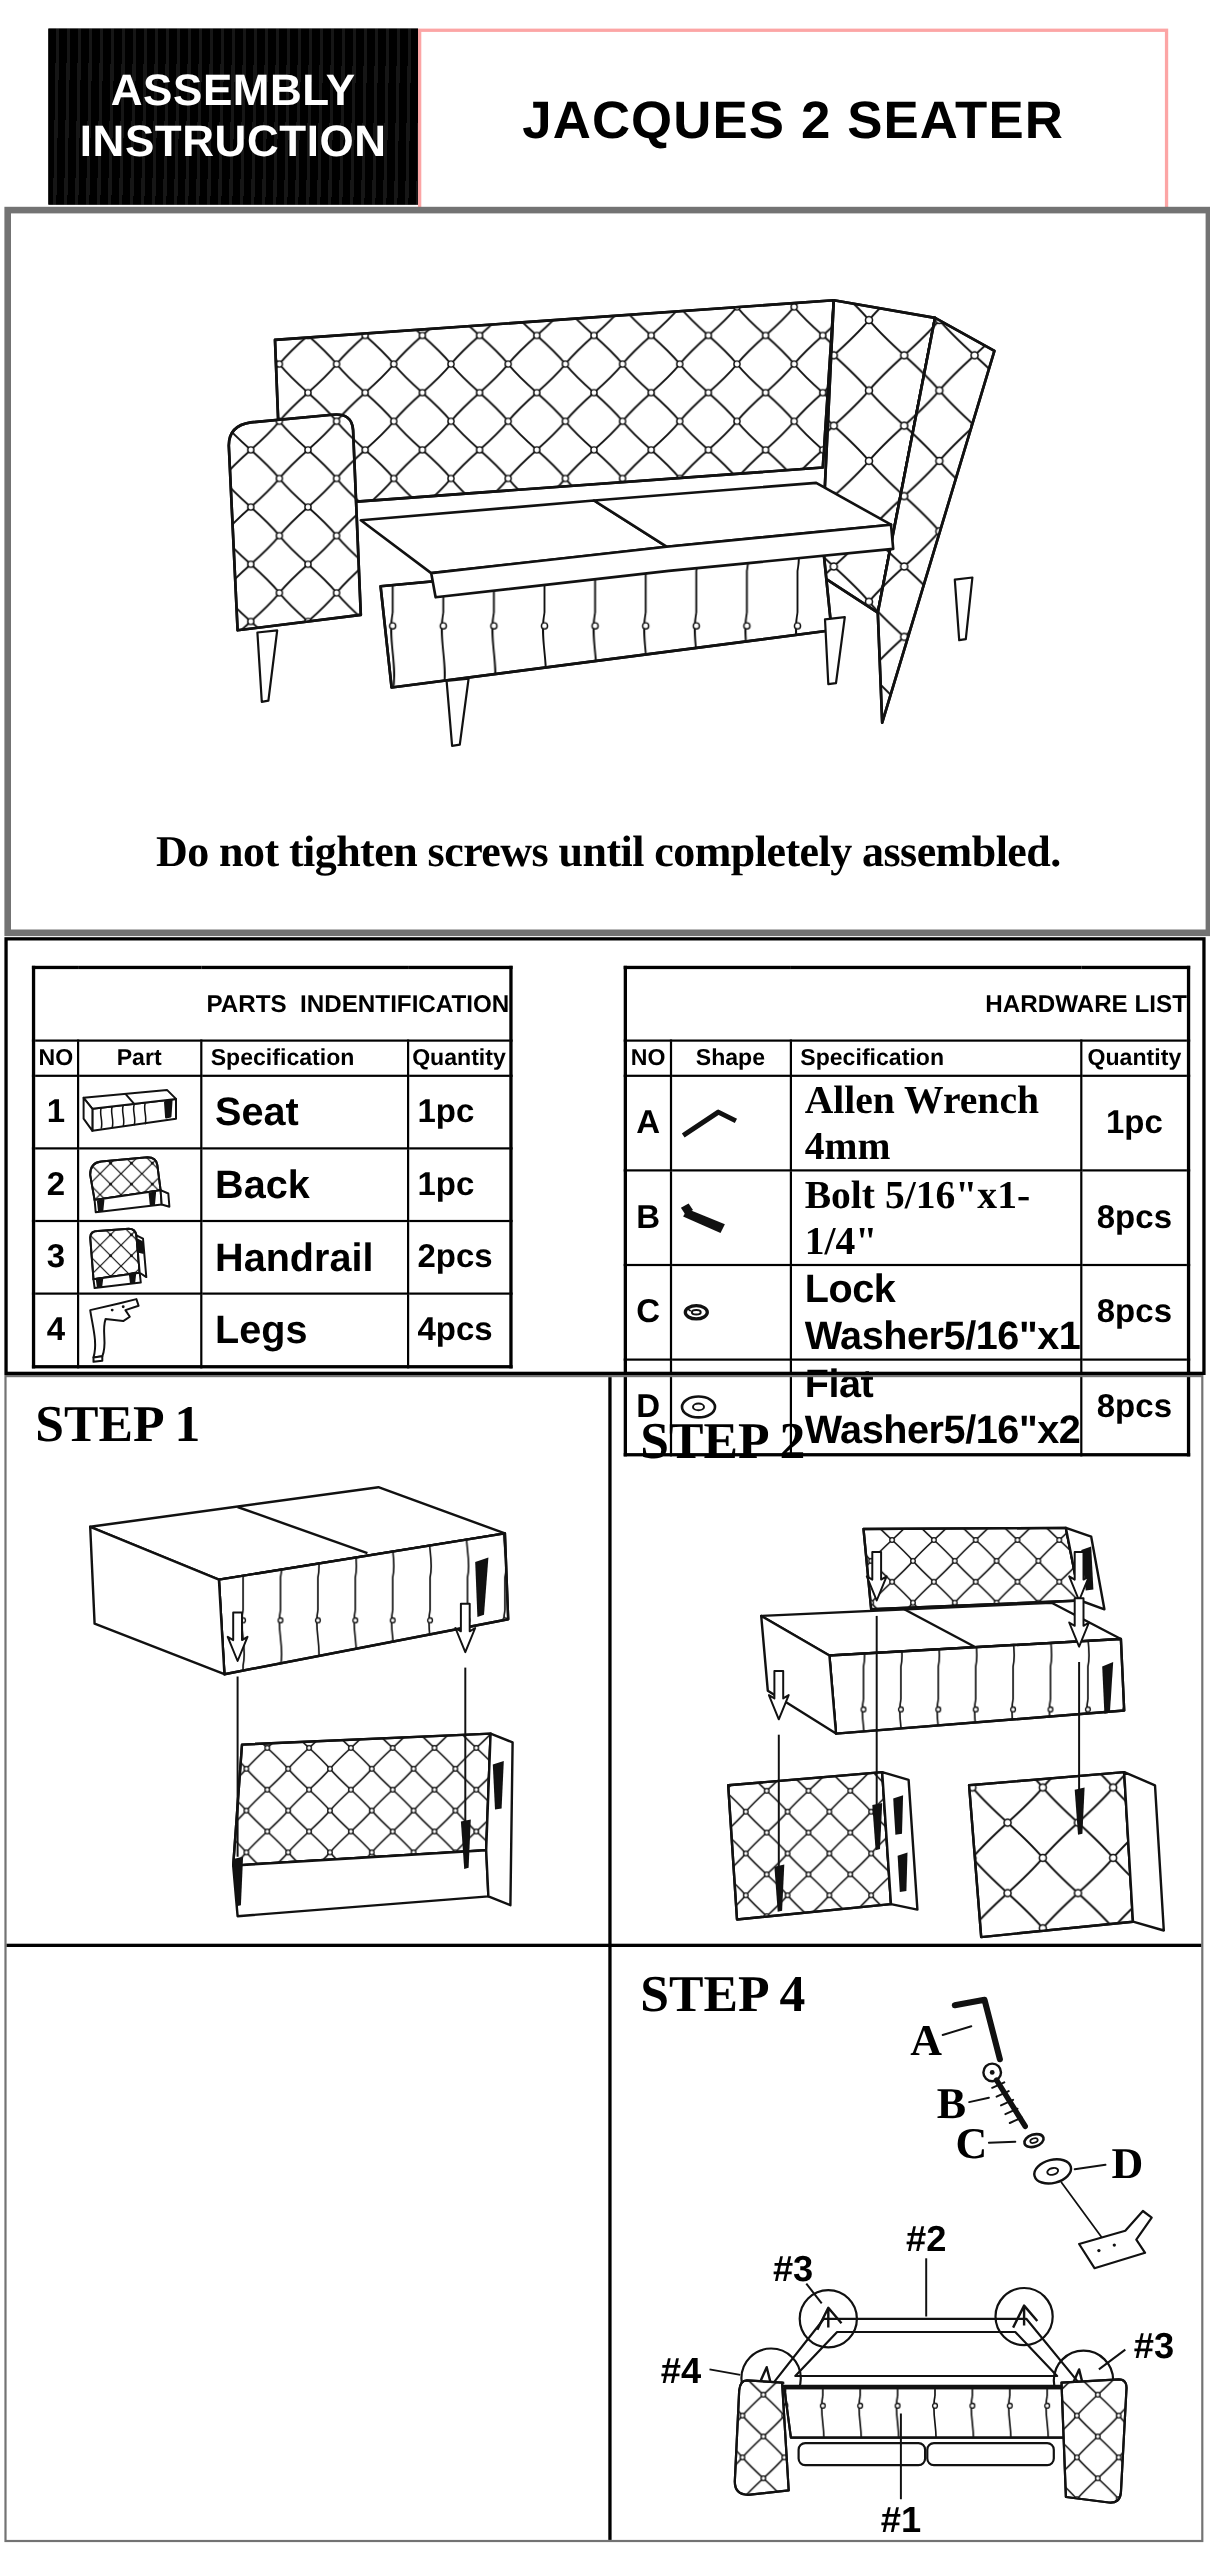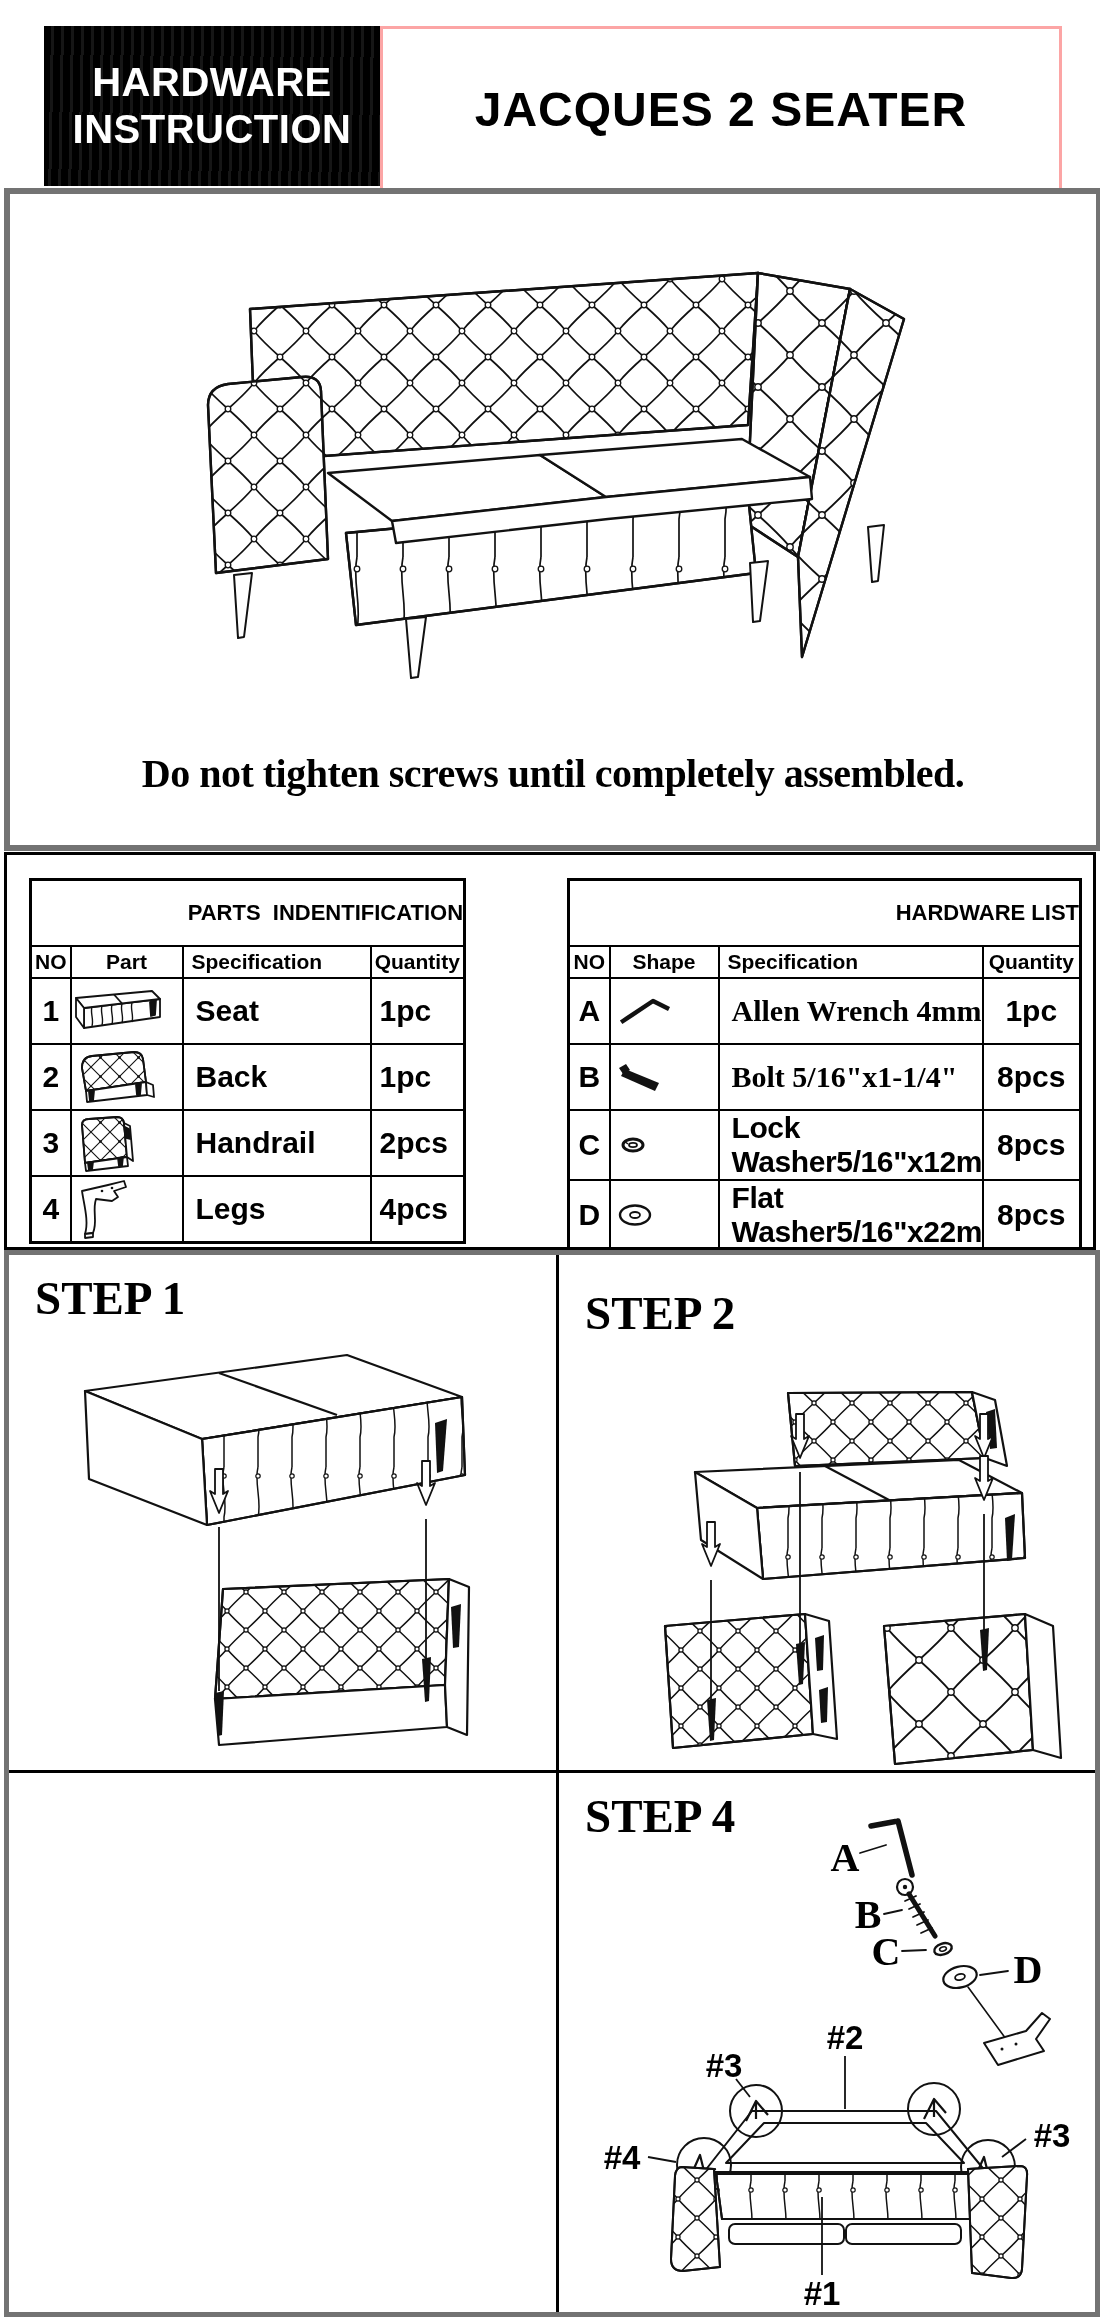--- a/index.html
+++ b/index.html
@@ -23,29 +23,29 @@
   
   .tablesbox{left:4px;top:852px;width:1086px;height:392px;border:3px solid #000;}
   table{border-collapse:collapse;table-layout:fixed;}
   .sheet{position:absolute;border:3px solid #000;}
   .sheet td,.sheet th{border:2px solid #000;padding:0;overflow:hidden;}
   .t-title{font-size:22px;font-weight:bold;text-align:right;white-space:pre;height:48px;}
   .sheet th{font-size:21px;font-weight:bold;height:30px;}
   .sheet td{height:64px;}
   td.cno{font-size:30px;font-weight:bold;text-align:center;}
   td.cicon{text-align:center;vertical-align:middle;}
-  td.cspec{font-size:30px;font-weight:bold;padding-left:12px;}
+  td.cspec{font-size:36px;font-weight:bold;padding-left:12px;}
   td.cqty{font-size:30px;font-weight:bold;padding-left:8px;}
   th.h-left{text-align:left;padding-left:8px;}
   .spec-serif{font-family:"Liberation Serif",serif;font-size:28px;padding-left:16px;}
   .spec-sans{font-size:23px;letter-spacing:-.4px;padding-left:8px;}
   td.cqty-c{font-size:30px;font-weight:bold;text-align:center;}
 
   
-  .stepsbox{left:4px;top:1250px;width:1086px;height:1057px;border:5px solid #737373;}
+  .stepsbox{left:4px;top:1250px;width:1086px;height:1057px;border:2px solid #737373;}
   .vdiv{left:547px;top:0;width:3px;height:100%;background:#000;}
   .hdiv{left:0;top:515px;width:100%;height:3px;background:#000;}
   .q{position:absolute;}
   .q1{left:0;top:0;width:547px;height:515px;}
   .q2{left:550px;top:15px;width:536px;height:515px;}
   .q3{left:0;top:518px;width:547px;height:539px;}
   .q4{left:550px;top:518px;width:536px;height:539px;}
   .steplabel{left:26px;top:16px;font-family:"Liberation Serif",serif;font-weight:bold;font-size:47px;}
   svg{display:block;}
   text.callout-serif{font-family:"Liberation Serif",serif;font-weight:bold;font-size:40px;}
@@ -117,21 +117,21 @@
       <path fill="url(#pleat)" stroke="none" d="M196,306 L598,268 L606,346 L206,398 Z"></path>
       <path fill="none" d="M196,306 L598,268 L606,346 L206,398 Z"></path>
       <path fill="#fff" d="M178,246 L390,228 L456,270 L242,294 Z"></path>
       <path fill="#fff" d="M390,228 L592,212 L660,250 L456,270 Z"></path>
       <path fill="#fff" d="M242,294 L456,270 L660,250 L662,272 L458,292 L246,316 Z"></path>
     </g>
   </defs>
 </svg>
 
 <div class="abs badge">
-  <span>HARDWARE</span>
+  <span>ASSEMBLY</span>
   <span>INSTRUCTION</span>
 </div>
 <div class="abs titlebox">
   <h1>JACQUES 2 SEATER</h1>
 </div>
 
 <div class="abs hero">
   <svg class="abs" style="left:135px;top:18px" width="810" height="478" viewBox="0 0 810 478">
     <use href="#sofa-body" transform="translate(5,15)"></use>
     <g stroke="#111" stroke-width="2" stroke-linejoin="round" fill="#fff">

